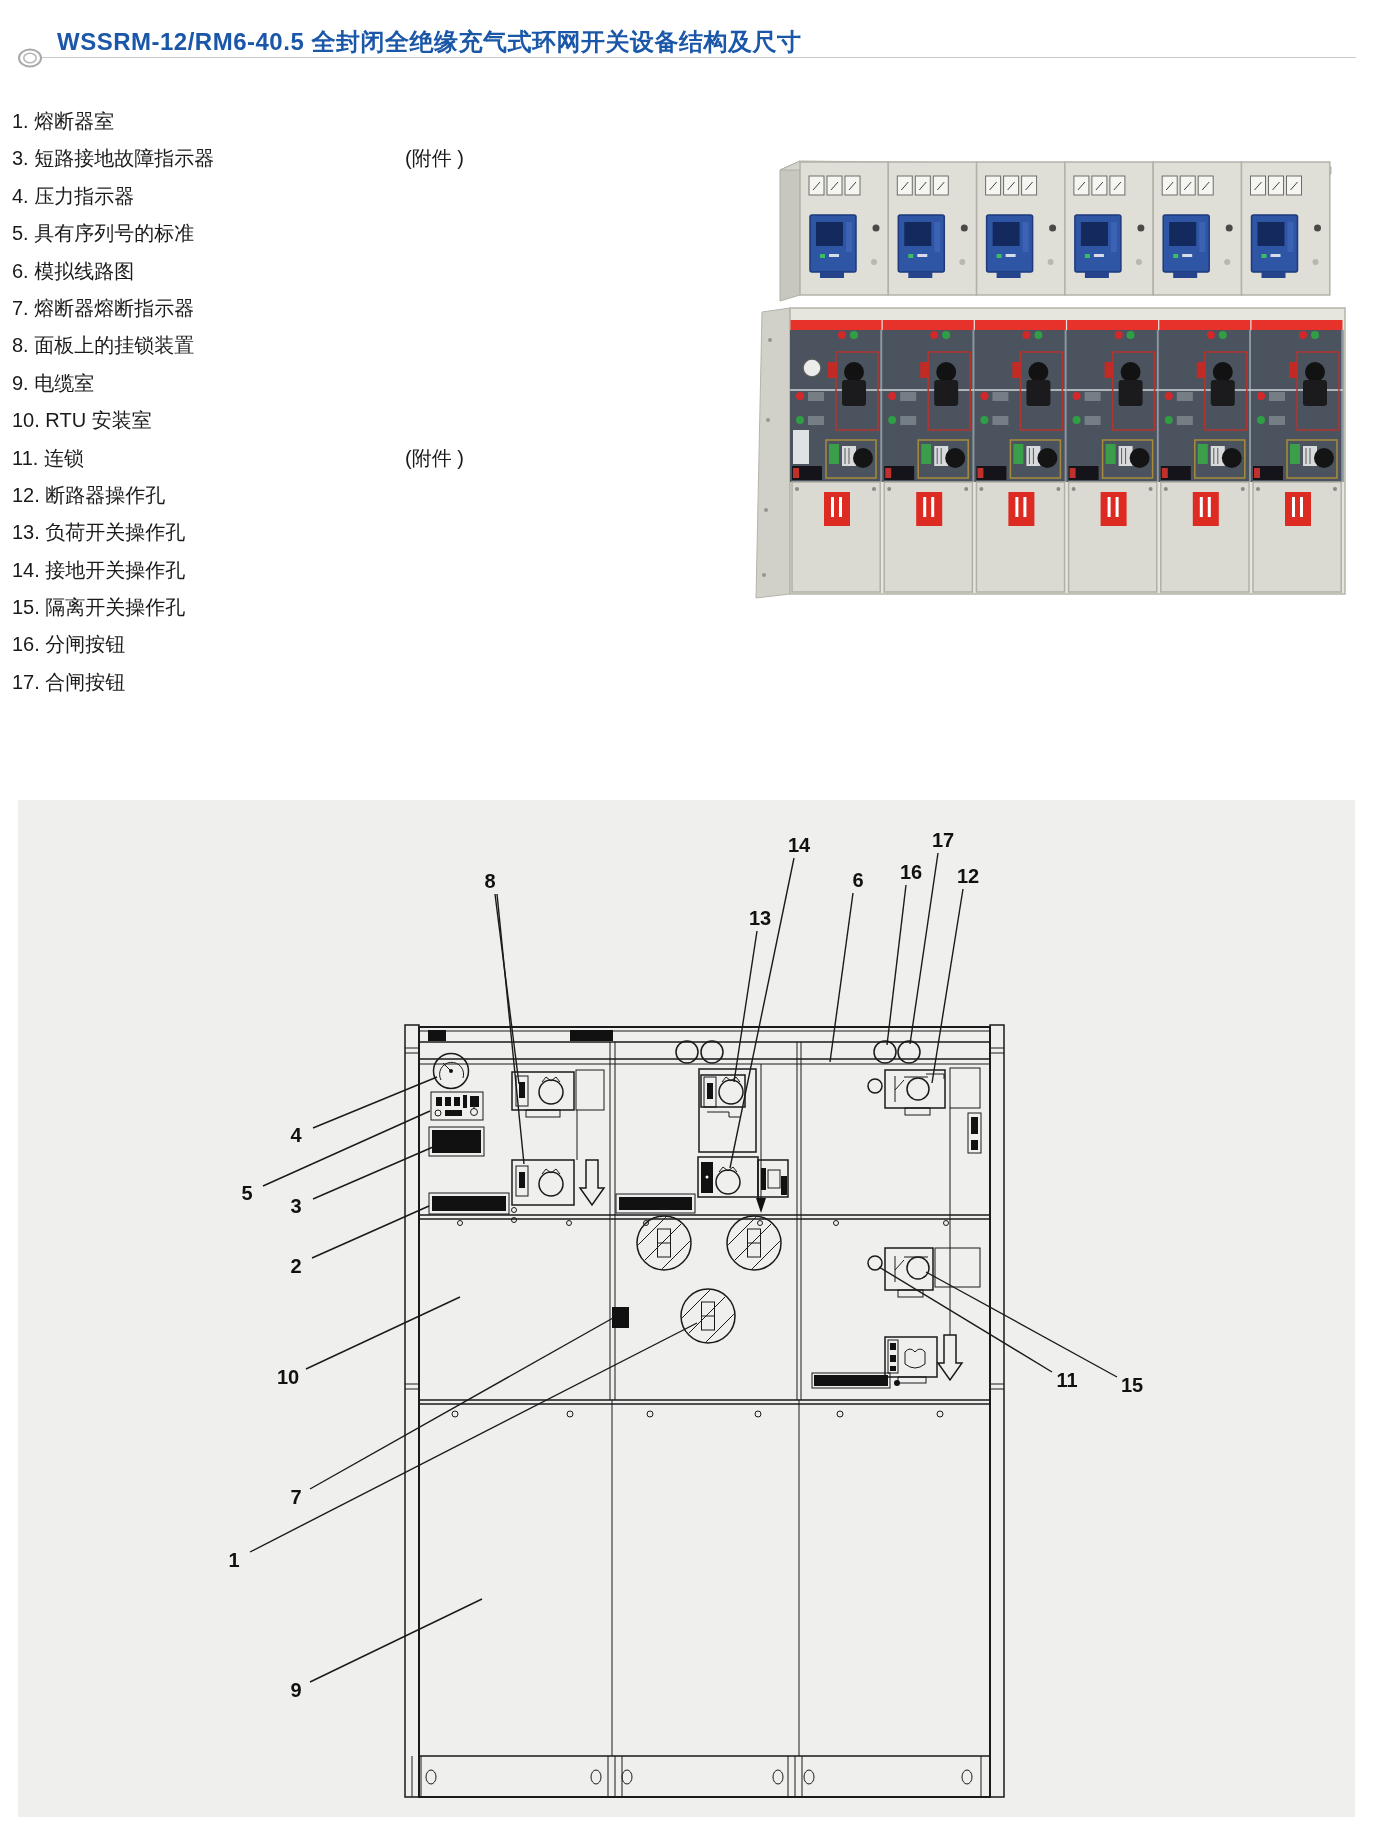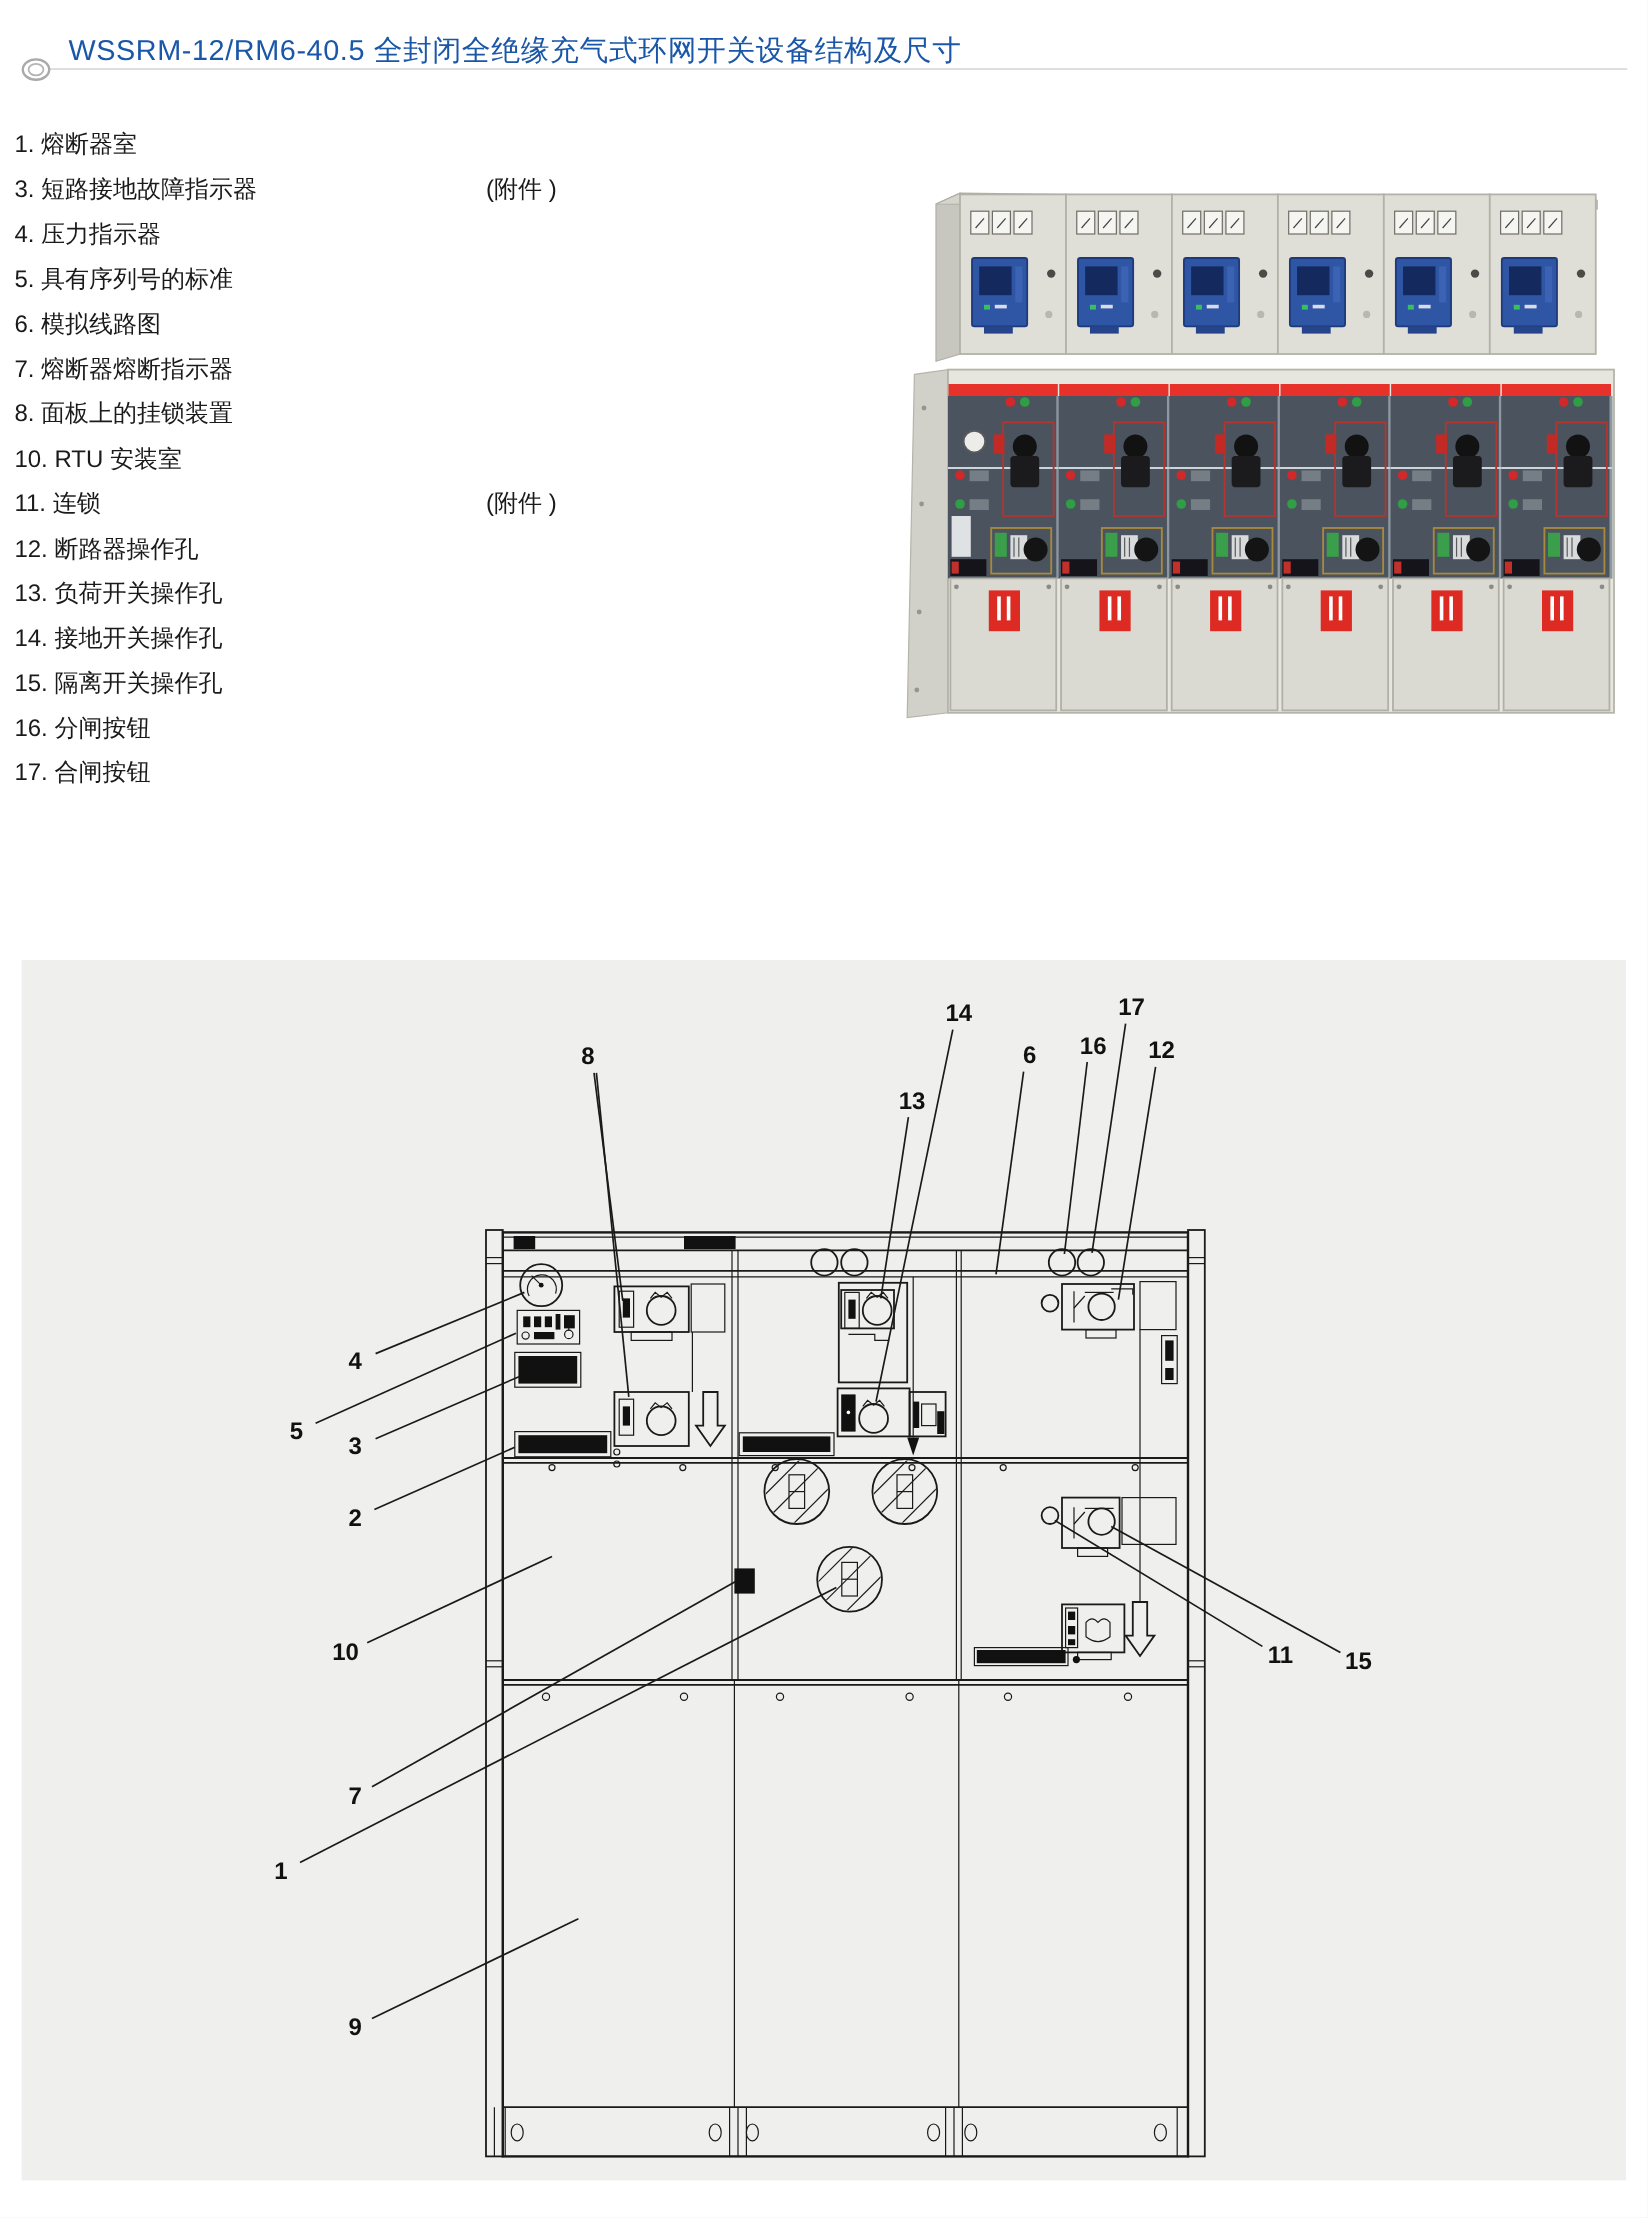--- a/index.html
+++ b/index.html
@@ -3,21 +3,21 @@
 <meta charset="utf-8">
 <style>
   html,body{margin:0;padding:0;}
   body{
     width:1373px;height:1848px;position:relative;background:#ffffff;
     font-family:"Liberation Sans","DejaVu Sans",sans-serif;color:#1c1c1c;overflow:hidden;
   }
   
   .page-title{
     position:absolute;left:57px;top:26px;width:1290px;
-    font-size:24px;font-weight:normal;color:#1b57a8;letter-spacing:0.5px;white-space:nowrap;
+    font-size:24px;font-weight:bold;color:#1b57a8;letter-spacing:0.5px;white-space:nowrap;
   }
   .title-rule{
     position:absolute;left:40px;top:57px;width:1316px;height:0;
     border-top:1.5px solid #c9c9c9;
   }
   .ring-ornament{position:absolute;left:16px;top:46px;}
   
   .parts-list{position:absolute;left:12px;top:103px;width:640px;}
   .pl-row{position:relative;height:37.4px;line-height:37.4px;font-size:20px;color:#1a1a1a;}
   .pl-note{position:absolute;left:345px;top:0;margin-left:48px;}
@@ -46,20 +46,21 @@
 <div class="page-title">WSSRM-12/RM6-40.5 全封闭全绝缘充气式环网开关设备结构及尺寸</div>
 
 <div class="parts-list" id="parts-list">
     <div class="pl-row"><span>1. 熔断器室</span></div>
     <div class="pl-row"><span>3. 短路接地故障指示器</span><span class="pl-note">(附件 )</span></div>
     <div class="pl-row"><span>4. 压力指示器</span></div>
     <div class="pl-row"><span>5. 具有序列号的标准</span></div>
     <div class="pl-row"><span>6. 模拟线路图</span></div>
     <div class="pl-row"><span>7. 熔断器熔断指示器</span></div>
     <div class="pl-row"><span>8. 面板上的挂锁装置</span></div>
+    <div class="pl-row"><span>9. 电缆室</span></div>
     <div class="pl-row"><span>10. RTU 安装室</span></div>
     <div class="pl-row"><span>11. 连锁</span><span class="pl-note">(附件 )</span></div>
     <div class="pl-row"><span>12. 断路器操作孔</span></div>
     <div class="pl-row"><span>13. 负荷开关操作孔</span></div>
     <div class="pl-row"><span>14. 接地开关操作孔</span></div>
     <div class="pl-row"><span>15. 隔离开关操作孔</span></div>
     <div class="pl-row"><span>16. 分闸按钮</span></div>
     <div class="pl-row"><span>17. 合闸按钮</span></div>
   </div>
 

